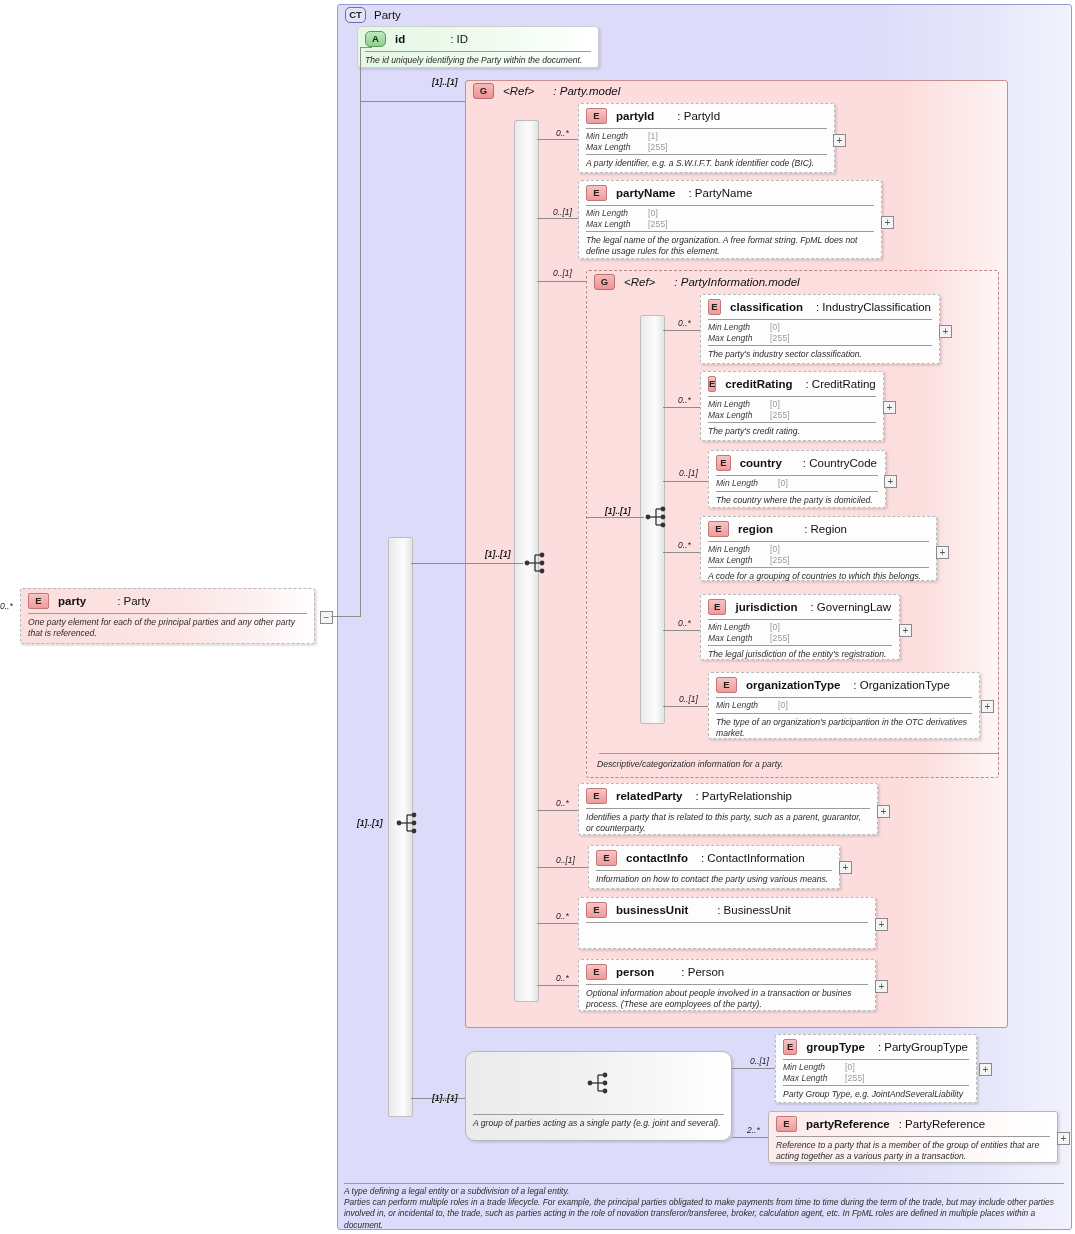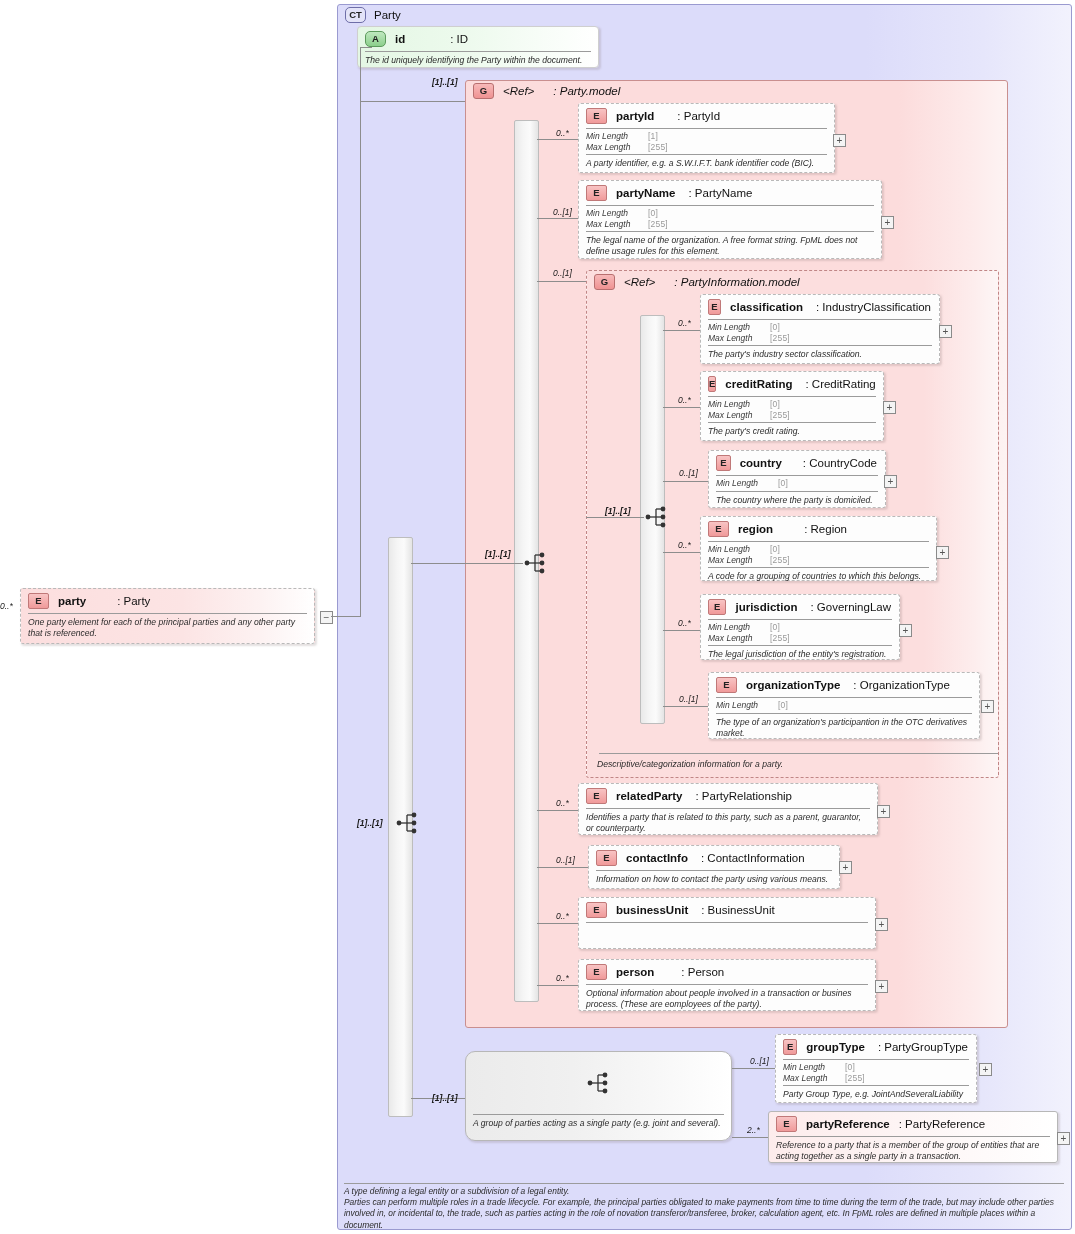--- a/index.html
+++ b/index.html
@@ -390,21 +390,21 @@
     <div class="doc">Information on how to contact the party using various means.</div>
   </div>
   <div class="occ" style="left:556px;top:855px;">0..[1]</div>
   <div class="line-h" style="left:537px;top:867px;width:51px;"></div>
   <div class="expand" style="left:839px;top:861px;">+</div>
 
   <div class="abs node" style="left:578px;top:897px;width:298px;height:52px;">
     <div class="node-title">
       <span class="badge badge-e">E</span>
       <span class="nm">businessUnit</span>
-      <span style="margin-left:4px">: BusinessUnit</span>
+      <span style="margin-left:20px">: BusinessUnit</span>
     </div>
     <div class="node-sep"></div>
   </div>
   <div class="occ" style="left:556px;top:911px;">0..*</div>
   <div class="line-h" style="left:537px;top:923px;width:41px;"></div>
   <div class="expand" style="left:875px;top:918px;">+</div>
 
   <div class="abs node" style="left:578px;top:959px;width:298px;height:52px;">
     <div class="node-title">
       <span class="badge badge-e">E</span>
@@ -477,21 +477,21 @@
   <div class="line-h" style="left:732px;top:1068px;width:43px;"></div>
   <div class="expand" style="left:979px;top:1063px;">+</div>
 
   <div class="abs node node-solid" style="left:768px;top:1111px;width:290px;height:52px;background:linear-gradient(to right,#fdecec 0%,#fdf4f4 45%,#ffffff 100%);">
     <div class="node-title">
       <span class="badge badge-e">E</span>
       <span class="nm">partyReference</span>
       <span style="">: PartyReference</span>
     </div>
     <div class="node-sep"></div>
-    <div class="doc">Reference to a party that is a member of the group of entities that are acting together as a single party in a transaction.</div>
+    <div class="doc">Reference to a party that is a member of the group of entities that are acting together as a various party in a transaction.</div>
   </div>
   <div class="occ" style="left:747px;top:1125px;">2..*</div>
   <div class="line-h" style="left:732px;top:1137px;width:36px;"></div>
   <div class="expand" style="left:1057px;top:1132px;">+</div>
 
   <div class="footer-rule" style="left:344px;top:1183px;width:720px;"></div>
   <div class="footer-doc" style="left:344px;top:1186px;width:720px;">A type defining a legal entity or a subdivision of a legal entity.</div>
   <div class="footer-doc" style="left:344px;top:1197px;width:718px;">Parties can perform multiple roles in a trade lifecycle. For example, the principal parties obligated to make payments from time to time during the term of the trade, but may include other parties involved in, or incidental to, the trade, such as parties acting in the role of novation transferor/transferee, broker, calculation agent, etc. In FpML roles are defined in multiple places within a document.</div>
 
 </div>

